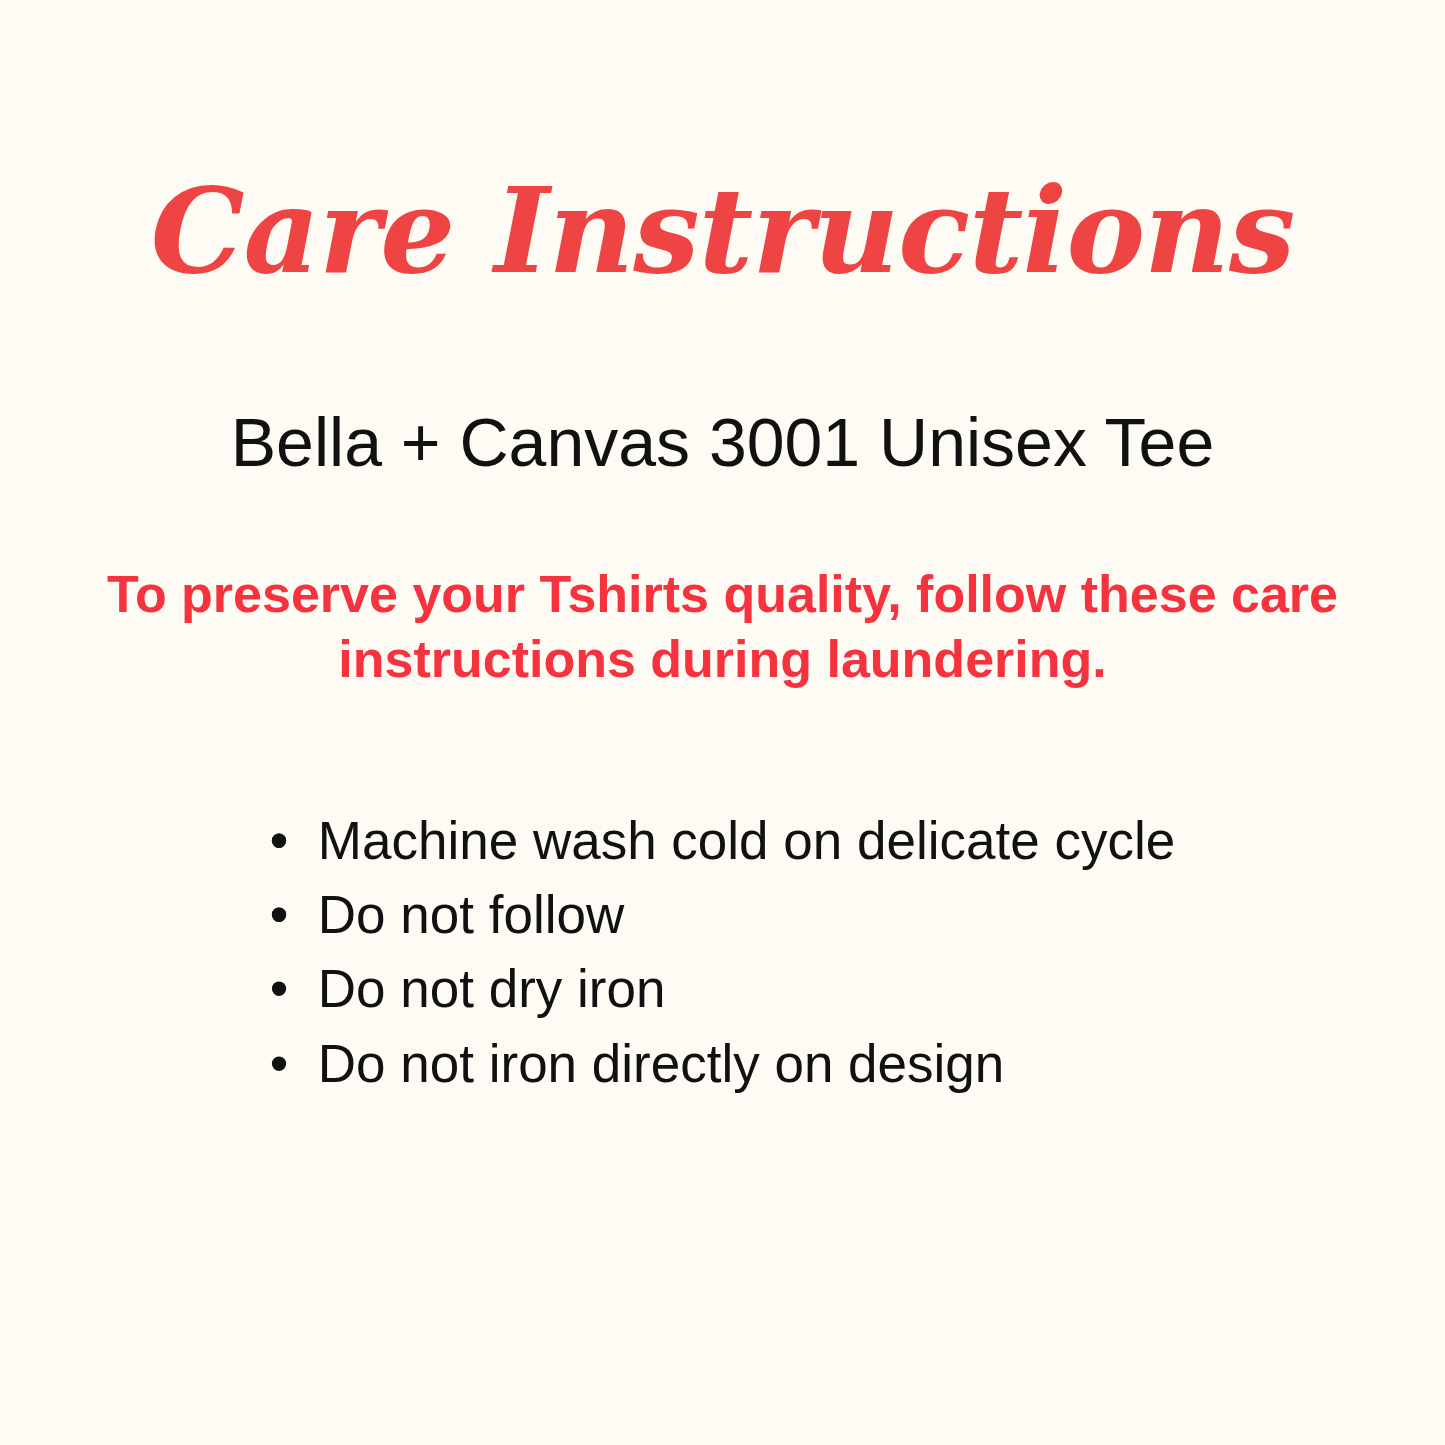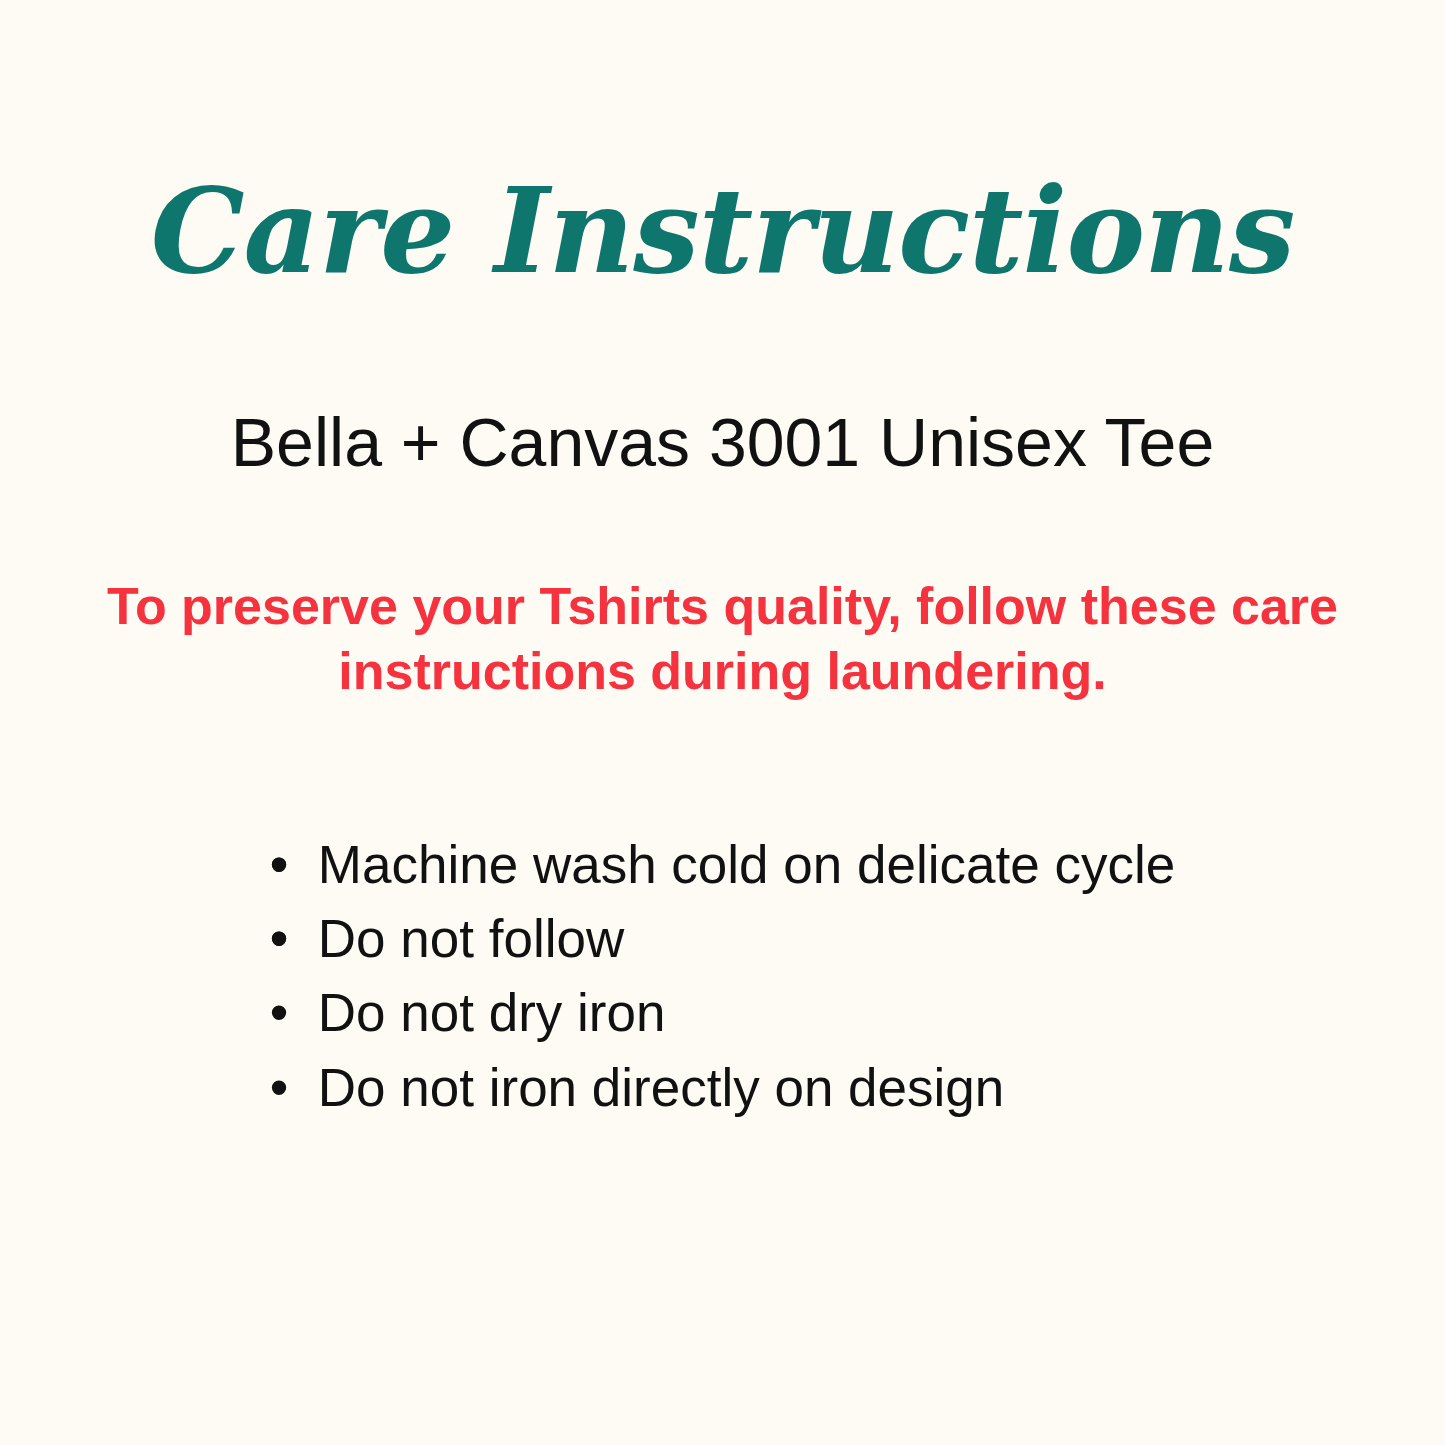--- a/index.html
+++ b/index.html
@@ -22,42 +22,42 @@
     flex-direction: column;
     align-items: center;
     padding-top: 172px;
   }
   .title {
     font-family: "DejaVu Serif", serif;
     font-style: italic;
     font-weight: 700;
     font-size: 118px;
     line-height: 1.0;
-    color: #0f766e;
+    color: #ef4444;
     letter-spacing: -1px;
     text-align: center;
     margin: 0;
   }
   .subtitle {
     font-family: "Liberation Sans", sans-serif;
     font-weight: 400;
     font-size: 68px;
     line-height: 1.0;
     color: #111111;
     margin: 0;
     padding-top: 118px;
   }
   .notice {
     font-family: "Liberation Sans", sans-serif;
     font-weight: 700;
     font-size: 52px;
     line-height: 1.25;
     color: #f5333f;
     text-align: center;
-    margin: 16px;
+    margin: 4px;
     padding-top: 82px;
     max-width: 1320px;
   }
   .list-wrap {
     padding-top: 108px;
     width: 100%;
     display: flex;
     justify-content: center;
   }
   ul.care-list {

